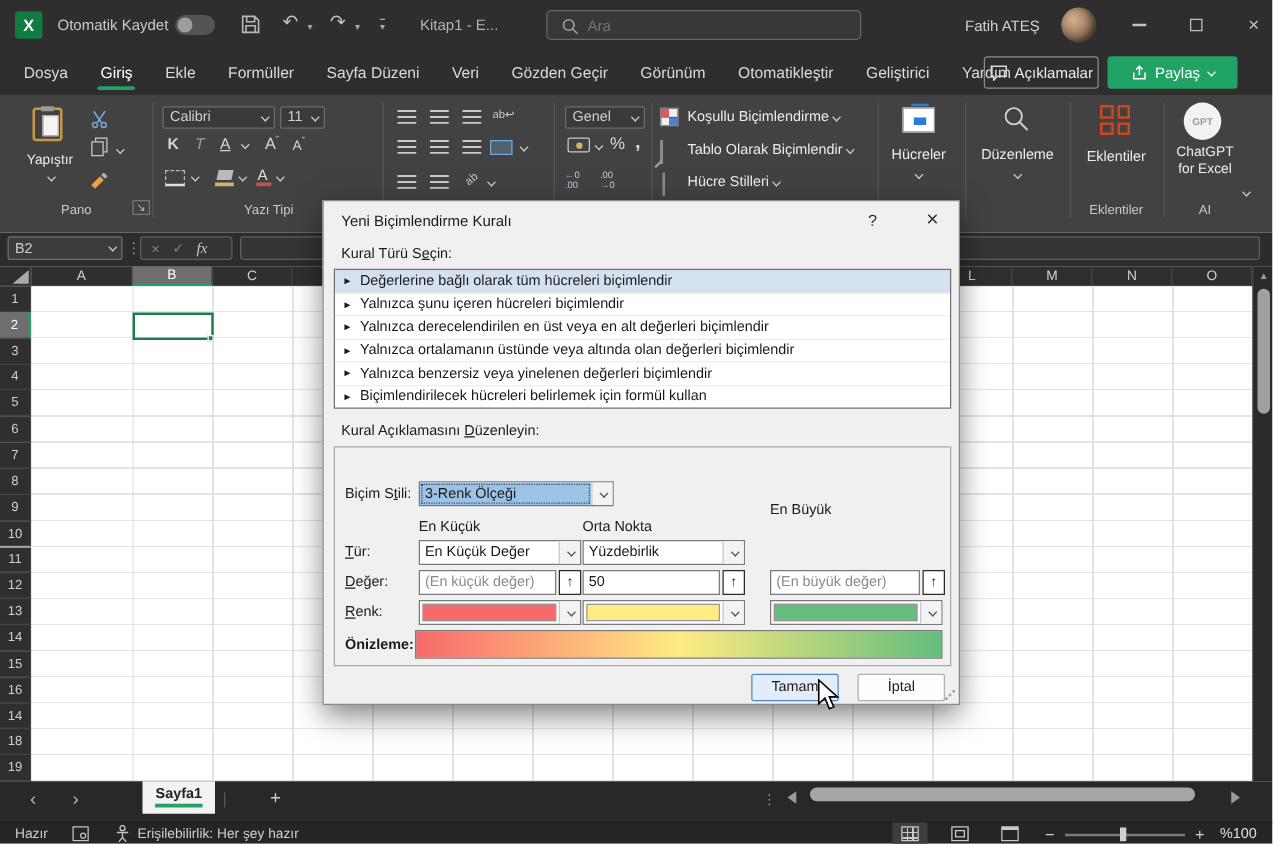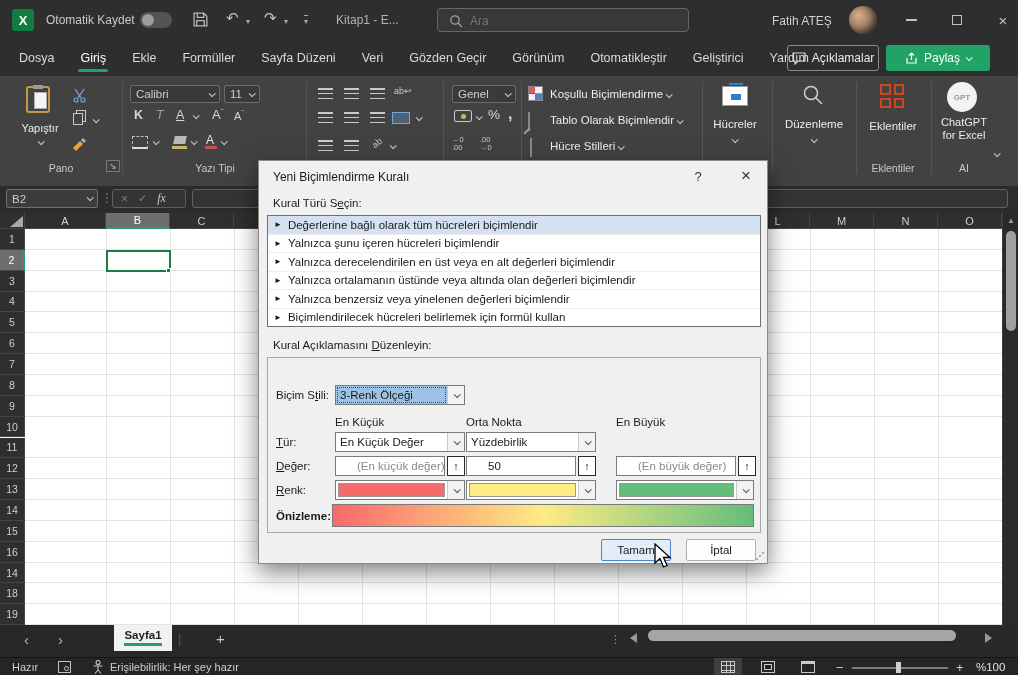--- a/index.html
+++ b/index.html
@@ -64,21 +64,21 @@
   #rulelist{left:8px;top:54px;width:494px;height:112px;background:#fff;border:1px solid #707070;display:flex;flex-direction:column}
   .ritem{flex:1;display:flex;align-items:center;padding-left:6px;gap:6px;border-bottom:1px solid #ededed}
   .ritem:last-child{border-bottom:none}
   .ritem.sel{background:#d4e1f1}
   .ritem b{font-size:8px;font-weight:normal}
   #groupbox{left:8px;top:196px;width:494px;height:176px;border:1px solid #a8a8a8}
   .wcombo{position:absolute;display:flex;background:#fff;border:1px solid #7a7a7a;height:20px}
   .wcombo .wt{flex:1;padding:3px 4px;white-space:nowrap;overflow:hidden}
   .wcombo .hlt{background:#9cc2e5;outline:1px dotted #30506e;outline-offset:-2px}
   .wcombo .wa{width:17px;border-left:1px solid #c9c9c9;background:#f3f3f3;display:flex;align-items:center;justify-content:center}
-  .vfield{position:absolute;height:20px;background:#fff;border:1px solid #7a7a7a;padding:3px 21px;white-space:nowrap;overflow:hidden}
+  .vfield{position:absolute;height:20px;background:#fff;border:1px solid #7a7a7a;padding:3px 4px;white-space:nowrap;overflow:hidden}
   .vfield.ph{color:#8a8a8a}
   .refbtn{position:absolute;width:18px;height:20px;border:1px solid #2b2b2b;background:#fff;font-weight:bold;font-size:11px;display:flex;align-items:center;justify-content:center}
   .csw{flex:1;margin:2px;border:1px solid #999}
   #preview-bar{position:absolute;left:64px;top:146px;width:422px;height:23px;border:1px solid #7a7a7a}
   .btn{position:absolute;width:70px;height:22px;display:flex;align-items:center;justify-content:center;background:#fdfdfd;border:1px solid #b0b0b0;border-radius:2px;font-size:11.5px}
   .btn.primary{background:#e2edf9;border:1px solid #4a86c8}
   #grip{right:3px;bottom:3px;width:9px;height:9px;background:radial-gradient(circle at 2px 8px,#aaa 1px,transparent 1.4px),radial-gradient(circle at 5px 5px,#aaa 1px,transparent 1.4px),radial-gradient(circle at 8px 2px,#aaa 1px,transparent 1.4px)}
   
   #sheetbar{left:0;top:625px;width:1018px;height:32px;background:#282828}
   #sheettab{left:114px;top:0;height:26px;width:58px;background:#f2f2f2;display:flex;align-items:flex-start;justify-content:center}
@@ -404,30 +404,30 @@
       <div class="ritem">
         <b>►</b>
         <span>Biçimlendirilecek hücreleri belirlemek için formül kullan</span>
       </div>
     </div>
 
   <span class="abs dlbl" style="left:14px;top:178px"><span>Kural Açıklamasını </span><span class="ak">D</span><span>üzenleyin:</span></span>
 
   <div id="groupbox" class="abs">
     <span class="abs dlbl" style="left:8px;top:31px"><span>Biçim S</span><span class="ak">t</span><span>ili:</span></span>
-    <div class="wcombo" style="left:67px;top:27px;width:130px">
+    <div class="wcombo" style="left:67px;top:27px;width:156px">
         <span class="wt hlt">3-Renk Ölçeği</span>
         <span class="wa">
           <i class="chev chevD"></i>
         </span>
       </div>
 
     <span class="abs dlbl" style="left:67px;top:58px">En Küçük</span>
     <span class="abs dlbl" style="left:198px;top:58px">Orta Nokta</span>
-    <span class="abs dlbl" style="left:348px;top:58px">En Büyük</span>
+    <span class="abs dlbl" style="left:348px;top:44px">En Büyük</span>
 
     <span class="abs dlbl" style="left:8px;top:78px"><span class="ak">T</span><span>ür:</span></span>
     <div class="wcombo" style="left:67px;top:74px;width:130px">
         <span class="wt">En Küçük Değer</span>
         <span class="wa">
           <i class="chev chevD"></i>
         </span>
       </div>
     <div class="wcombo" style="left:198px;top:74px;width:130px">
         <span class="wt">Yüzdebirlik</span>

